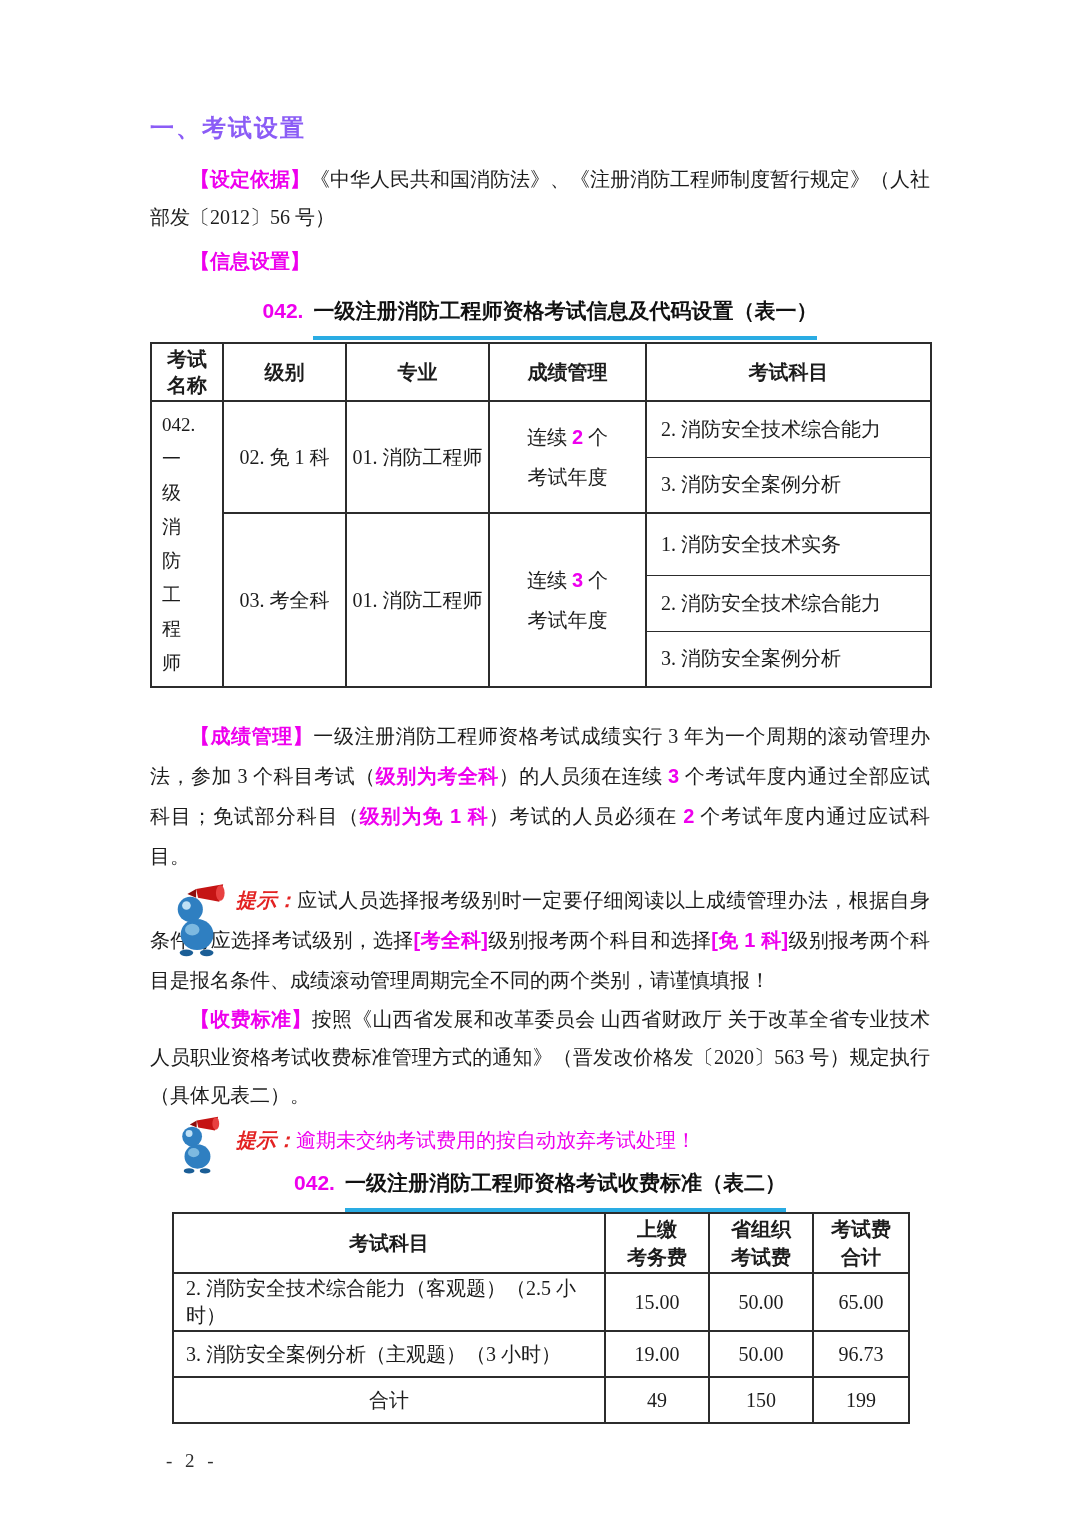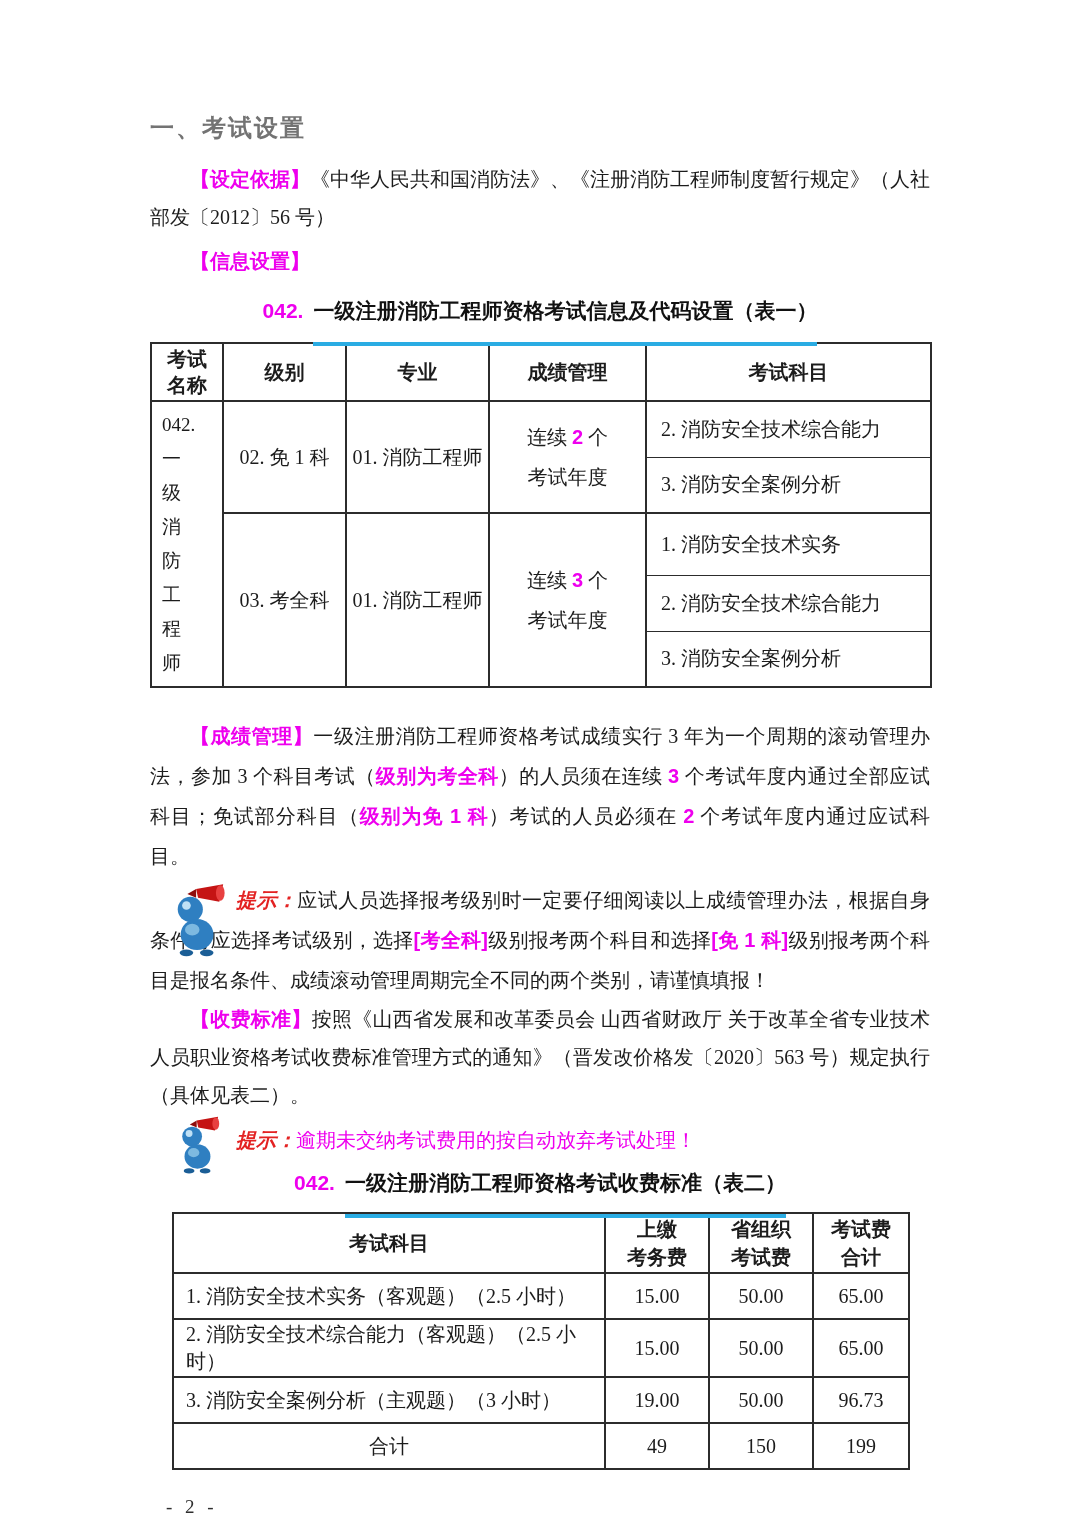--- a/index.html
+++ b/index.html
@@ -4,41 +4,41 @@
 <style>
   html,body{margin:0;padding:0;background:#e8e8e8;}
   .page{
     width:1080px;height:1527px;background:#ffffff;box-sizing:border-box;
     padding:112px 150px 0 150px;overflow:hidden;position:relative;
     font-family:"Liberation Serif","DejaVu Serif",serif;
     font-size:20px;color:#1c1c1c;margin:0 auto;
   }
   .heading{
     font-family:"Liberation Sans","DejaVu Sans",sans-serif;
-    font-size:24px;font-weight:bold;color:#737373;letter-spacing:2px;
+    font-size:24px;font-weight:bold;color:#8b5cf6;letter-spacing:2px;
     margin:0 0 16px 0;
   }
   .para{line-height:38px;text-align:justify;margin:0;}
   .indent2{text-indent:2em;}
   .label-magenta{
     font-family:"Liberation Sans","DejaVu Sans",sans-serif;
     font-weight:bold;color:#ee00ee;
   }
   .hl-magenta{
     font-family:"Liberation Sans","DejaVu Sans",sans-serif;
     font-weight:bold;color:#ee00ee;
   }
   .num-magenta{color:#ee00ee;font-weight:bold;
     font-family:"Liberation Sans","DejaVu Sans",sans-serif;}
   .tbl-title{
     text-align:center;font-family:"Liberation Sans","DejaVu Sans",sans-serif;
     font-weight:bold;font-size:21px;color:#111;margin:14px 0 0 0;line-height:34px;
   }
   .tbl-title .tnum{color:#ee00ee;margin-right:10px;}
-  .tbl-title .tu{border-bottom:4px solid #2aace3;padding-bottom:20px;}
+  .tbl-title .tu{border-bottom:4px solid #2aace3;padding-bottom:14px;}
   table{border-collapse:collapse;}
   .t1{width:780px;margin-top:14px;table-layout:fixed;border-radius:23px;}
   .t1 th,.t1 td{border:2px solid #2c2c2c;box-sizing:border-box;}
   .t1 th{font-size:20px;font-weight:bold;height:56px;text-align:center;line-height:26px;padding:2px;}
   .t1 td{height:56px;text-align:center;font-size:20px;padding:2px;}
   .t1 .vert{
     text-align:left;vertical-align:middle;padding:6px 2px 6px 10px;
     line-height:34px;font-size:19px;
   }
   .t1 .subject{text-align:left;padding-left:14px;}
@@ -176,26 +176,20 @@
         <col style="width:96px">
       </colgroup>
     <tbody>
         <tr>
       <th>考试科目</th>
       <th><span>上缴</span><br><span>考务费</span></th>
       <th><span>省组织</span><br><span>考试费</span></th>
       <th><span>考试费</span><br><span>合计</span></th>
     </tr>
     <tr>
-      <td class="subject">1. 消防安全技术实务（客观题）（2.5 小时）</td>
-      <td>15.00</td>
-      <td>50.00</td>
-      <td>65.00</td>
-    </tr>
-    <tr>
       <td class="subject">2. 消防安全技术综合能力（客观题）（2.5 小时）</td>
       <td>15.00</td>
       <td>50.00</td>
       <td>65.00</td>
     </tr>
     <tr>
       <td class="subject">3. 消防安全案例分析（主观题）（3 小时）</td>
       <td>19.00</td>
       <td>50.00</td>
       <td>96.73</td>

